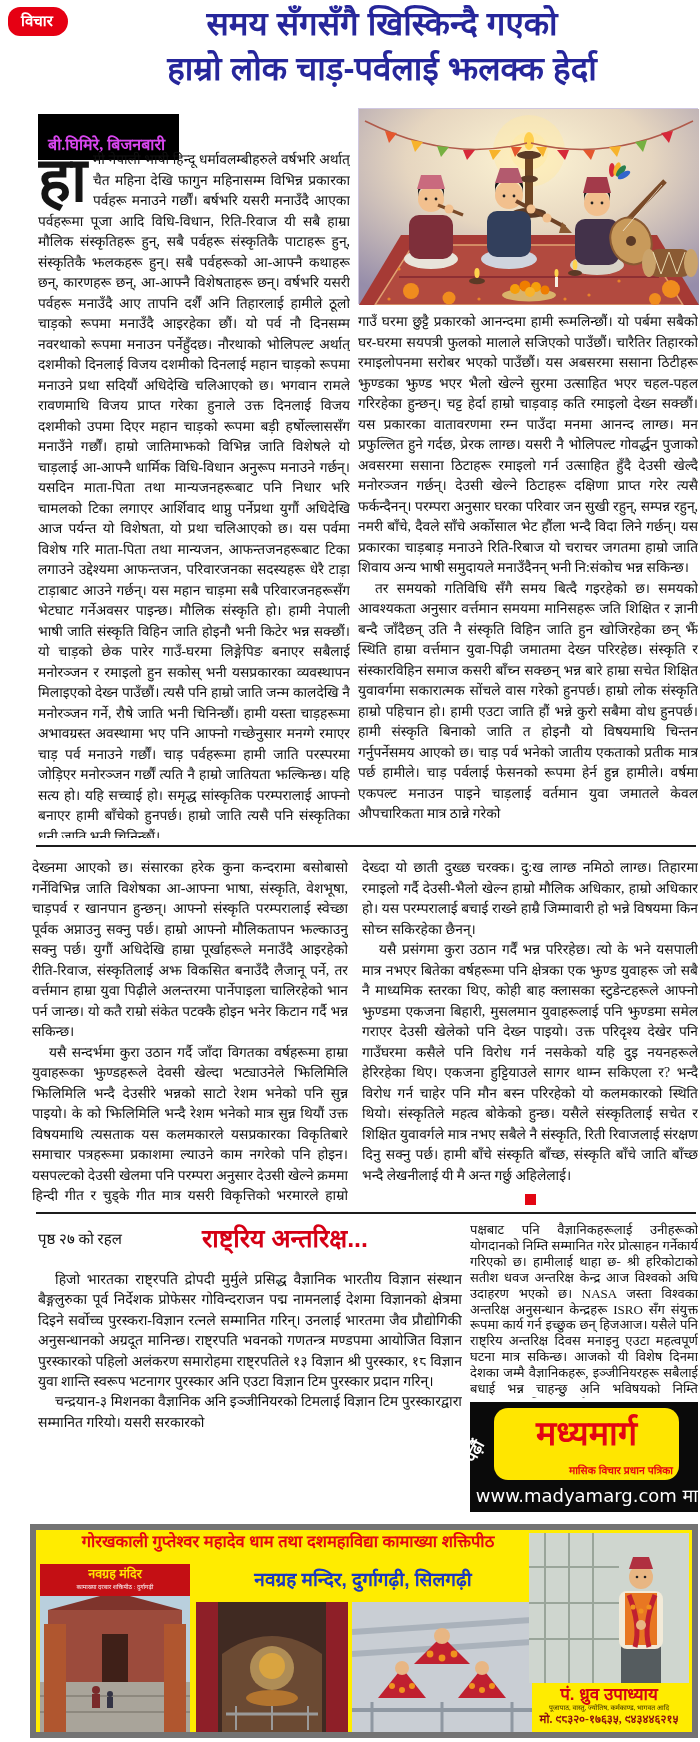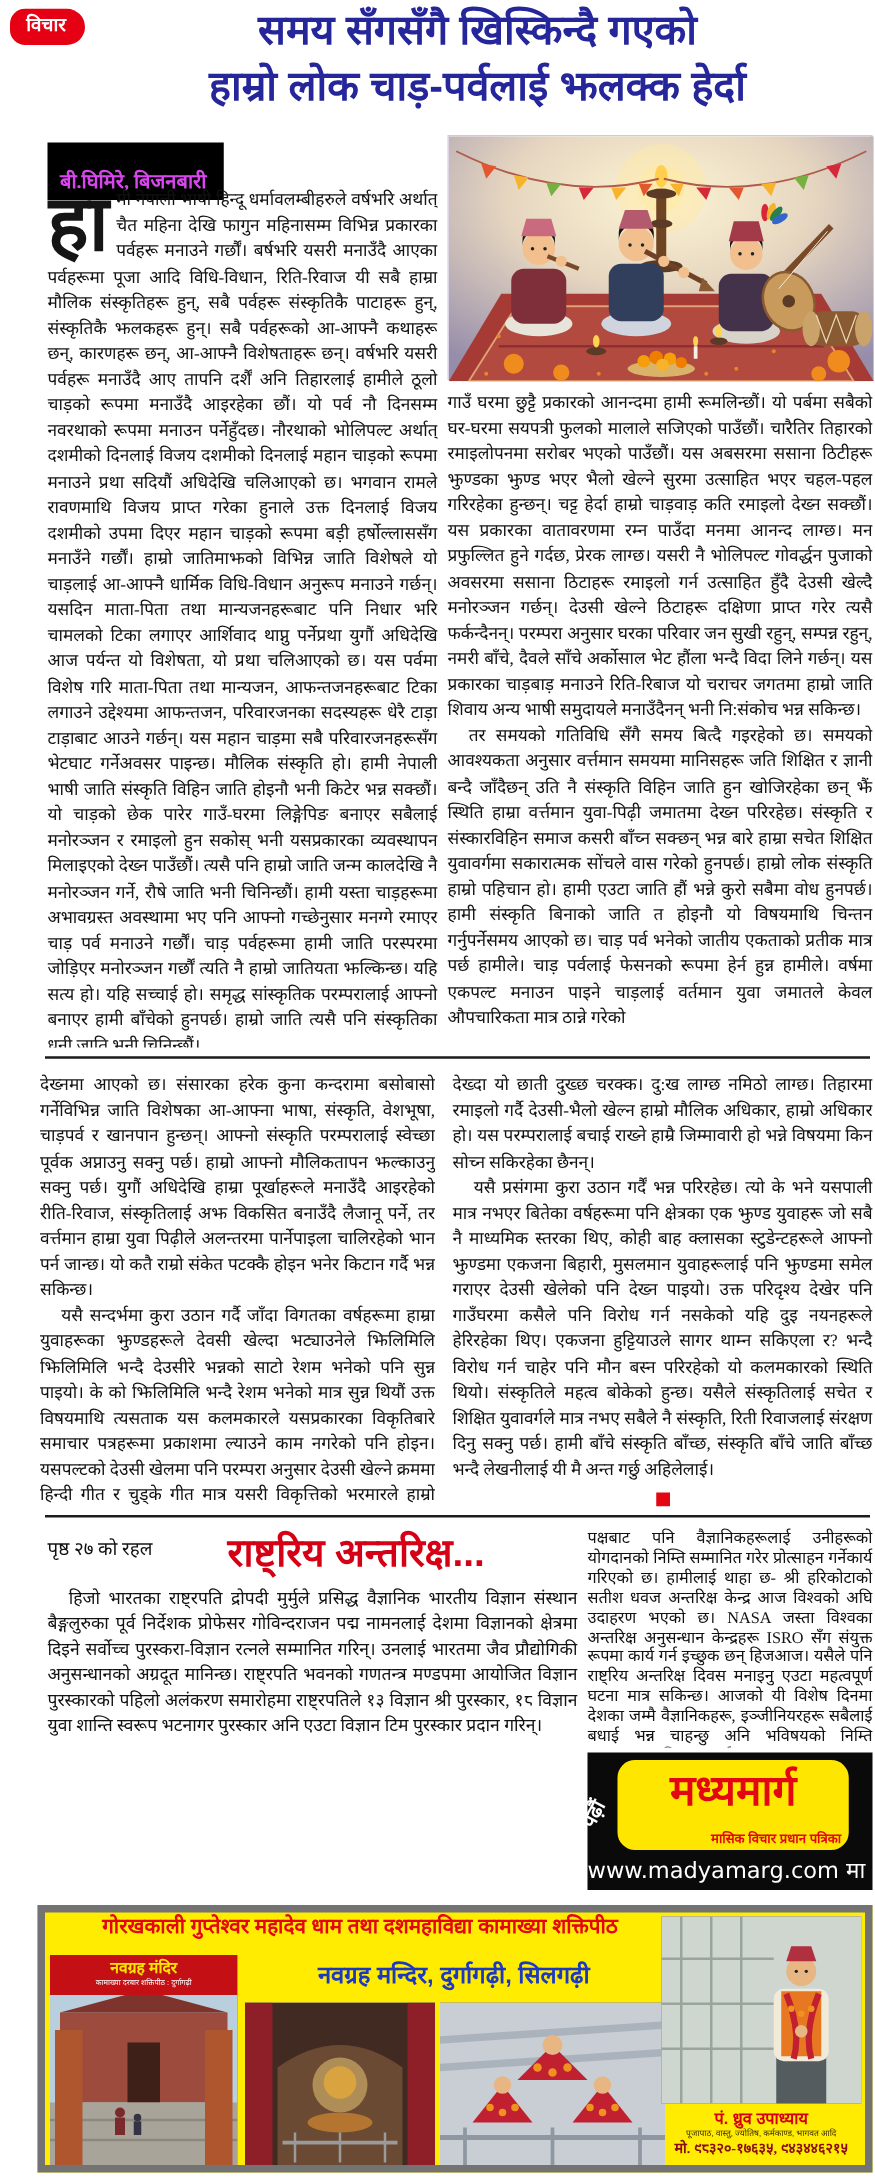--- a/index.html
+++ b/index.html
@@ -28,54 +28,54 @@
   .rule{position:absolute;left:36px;width:660px;border-top:2px solid #1c1c1c;}
   #rule1{top:845px;}
   #rule2{top:1212px;}
   .endmark{display:inline-block;width:11px;height:11px;background:#e30613;vertical-align:middle;}
   .endmark.center{display:block;margin:8px auto 0 auto;}
   
   #figure{position:absolute;left:358px;top:108px;width:340px;height:196px;border:1px solid #cfc7e0;}
   
   #contLabel{position:absolute;left:38px;top:1228px;font-size:15px;font-weight:normal;}
   #headline2{position:absolute;left:140px;top:1220px;width:290px;text-align:center;color:#d50015;
-             font-size:31px;font-weight:bold;font-family:"Liberation Sans",sans-serif;}
+             font-size:25px;font-weight:bold;font-family:"Liberation Sans",sans-serif;}
   #sec3L{left:38px;top:1270px;width:424px;height:250px;font-size:14px;line-height:20.4px;}
   #sec3R{left:470px;top:1222px;width:228px;height:176px;font-size:13px;line-height:15.9px;}
   
   #magAd{position:absolute;left:470px;top:1402px;width:228px;height:110px;background:#0a0a0a;}
   #magAd .readLbl{position:absolute;left:-7px;top:38px;color:#fff;font-weight:bold;font-size:16px;
                   transform:rotate(-62deg);font-family:"Liberation Sans",sans-serif;}
   #magAd .yBox{position:absolute;left:24px;top:6px;width:185px;height:72px;background:#ffe600;
                border-radius:14px;}
   #magAd .mmName{display:block;text-align:center;color:#e30613;font-weight:bold;font-size:34px;
                  line-height:50px;font-family:"Liberation Sans",sans-serif;}
   #magAd .mmTag{position:absolute;right:6px;bottom:3px;color:#e30613;font-weight:bold;
                 font-size:10.5px;font-family:"Liberation Sans",sans-serif;}
-  #magAd .mmUrl{position:absolute;left:0;right:0;bottom:5px;text-align:left;color:#fff;
+  #magAd .mmUrl{position:absolute;left:0;right:0;bottom:5px;text-align:right;color:#fff;
                 font-size:18px;font-family:"DejaVu Sans",sans-serif;margin-top:28px;}
   
   #templeAd{position:absolute;left:30px;top:1524px;width:668px;height:214px;background:#ffec00;
             border:6px solid #737373;}
   #templeAd .tTitle{position:absolute;left:2px;top:2px;width:500px;text-align:center;color:#e30613;
             font-weight:bold;font-size:16.5px;line-height:1.15;font-family:"Liberation Sans",sans-serif;}
   #templeAd .tSub{position:absolute;left:158px;top:36px;width:338px;text-align:center;color:#1c39c0;
             font-weight:bold;font-size:19px;font-family:"Liberation Sans",sans-serif;}
   .photo{position:absolute;overflow:hidden;background:#888;}
   .photo svg{display:block;}
   #ph1{left:4px;top:34px;width:150px;height:168px;}
   #ph2{left:160px;top:72px;width:152px;height:130px;}
   #ph3{left:316px;top:72px;width:180px;height:130px;}
   #ph4{right:3px;top:3px;width:160px;height:150px;}
   #ph1 .signT{position:absolute;left:0;top:0;width:100%;height:32px;background:#c40f14;
        text-align:center;color:#ffe600;font-weight:bold;font-size:12.5px;line-height:20px;
        font-family:"Liberation Sans",sans-serif;}
   #ph1 .signS{display:block;color:#fff;font-size:6px;line-height:6px;font-weight:normal;}
   #priestBlock{position:absolute;right:3px;top:156px;width:160px;height:52px;text-align:center;}
-  #priestBlock .pname{color:#d50015;font-weight:bold;font-size:13px;line-height:17px;
+  #priestBlock .pname{color:#d50015;font-weight:bold;font-size:17px;line-height:17px;
        font-family:"Liberation Sans",sans-serif;}
   #priestBlock .psvc{color:#3a2a00;font-size:6.8px;line-height:9px;}
   #priestBlock .pph{color:#8a0b12;font-weight:bold;font-size:11.5px;line-height:14px;}
 </style>
 </head>
 <body>
 
 <div class="page">
 
   <span class="badge">विचार</span>
@@ -231,20 +231,21 @@
     <p class="ind">यसै प्रसंगमा कुरा उठान गर्दैं भन्न परिरहेछ। त्यो के भने यसपाली मात्र नभएर बितेका वर्षहरूमा पनि क्षेत्रका एक झुण्ड युवाहरू जो सबै नै माध्यमिक स्तरका थिए, कोही बाह क्लासका स्टुडेन्टहरूले आफ्नो झुण्डमा एकजना बिहारी, मुसलमान युवाहरूलाई पनि झुण्डमा समेल गराएर देउसी खेलेको पनि देख्न पाइयो। उक्त परिदृश्य देखेर पनि गाउँघरमा कसैले पनि विरोध गर्न नसकेको यहि दुइ नयनहरूले हेरिरहेका थिए। एकजना हुट्टियाउले सागर थाम्न सकिएला र? भन्दै विरोध गर्न चाहेर पनि मौन बस्न परिरहेको यो कलमकारको स्थिति थियो। संस्कृतिले महत्व बोकेको हुन्छ। यसैले संस्कृतिलाई सचेत र शिक्षित युवावर्गले मात्र नभए सबैले नै संस्कृति, रिती रिवाजलाई संरक्षण दिनु सक्नु पर्छ। हामी बाँचे संस्कृति बाँच्छ, संस्कृति बाँचे जाति बाँच्छ भन्दै लेखनीलाई यी मै अन्त गर्छु अहिलेलाई।</p>
     <span class="endmark center"></span>
   </div>
 
   <div class="rule" id="rule2"></div>
 
   <div id="contLabel">पृष्ठ २७ को रहल</div>
   <div id="headline2">राष्ट्रिय अन्तरिक्ष...</div>
   <div class="col" id="sec3L">
     <p class="ind">हिजो भारतका राष्ट्रपति द्रोपदी मुर्मुले प्रसिद्ध वैज्ञानिक भारतीय विज्ञान संस्थान बैङ्गलुरुका पूर्व निर्देशक प्रोफेसर गोविन्दराजन पद्म नामनलाई देशमा विज्ञानको क्षेत्रमा दिइने सर्वोच्च पुरस्करा-विज्ञान रत्नले सम्मानित गरिन्। उनलाई भारतमा जैव प्रौद्योगिकी अनुसन्धानको अग्रदूत मानिन्छ। राष्ट्रपति भवनको गणतन्त्र मण्डपमा आयोजित विज्ञान पुरस्कारको पहिलो अलंकरण समारोहमा राष्ट्रपतिले १३ विज्ञान श्री पुरस्कार, १८ विज्ञान युवा शान्ति स्वरूप भटनागर पुरस्कार अनि एउटा विज्ञान टिम पुरस्कार प्रदान गरिन्।</p>
+    <p class="ind">चन्द्रयान-३ मिशनका वैज्ञानिक अनि इञ्जीनियरको टिमलाई विज्ञान टिम पुरस्कारद्वारा सम्मानित गरियो। यसरी सरकारको</p>
   </div>
   <div class="col" id="sec3R">
     <p><span>पक्षबाट पनि वैज्ञानिकहरूलाई उनीहरूको योगदानको निम्ति सम्मानित गरेर प्रोत्साहन गर्नेकार्य गरिएको छ। हामीलाई थाहा छ- श्री हरिकोटाको सतीश धवज अन्तरिक्ष केन्द्र आज विश्वको अघि उदाहरण भएको छ। NASA जस्ता विश्वका अन्तरिक्ष अनुसन्धान केन्द्रहरू ISRO सँग संयुक्त रूपमा कार्य गर्न इच्छुक छन् हिजआज। यसैले पनि राष्ट्रिय अन्तरिक्ष दिवस मनाइनु एउटा महत्वपूर्ण घटना मात्र सकिन्छ। आजको यी विशेष दिनमा देशका जम्मै वैज्ञानिकहरू, इञ्जीनियरहरू सबैलाई बधाई भन्न चाहन्छु अनि भविषयको निम्ति शुभकामना पनि व्यक्त गर्न चाहन्छु।</span></p>
   </div>
 
   <div id="magAd">
     <span class="readLbl">पढ़ौं</span>
     <div class="yBox">
       <span class="mmName">मध्यमार्ग</span>
       <span class="mmTag">मासिक विचार प्रधान पत्रिका</span>

